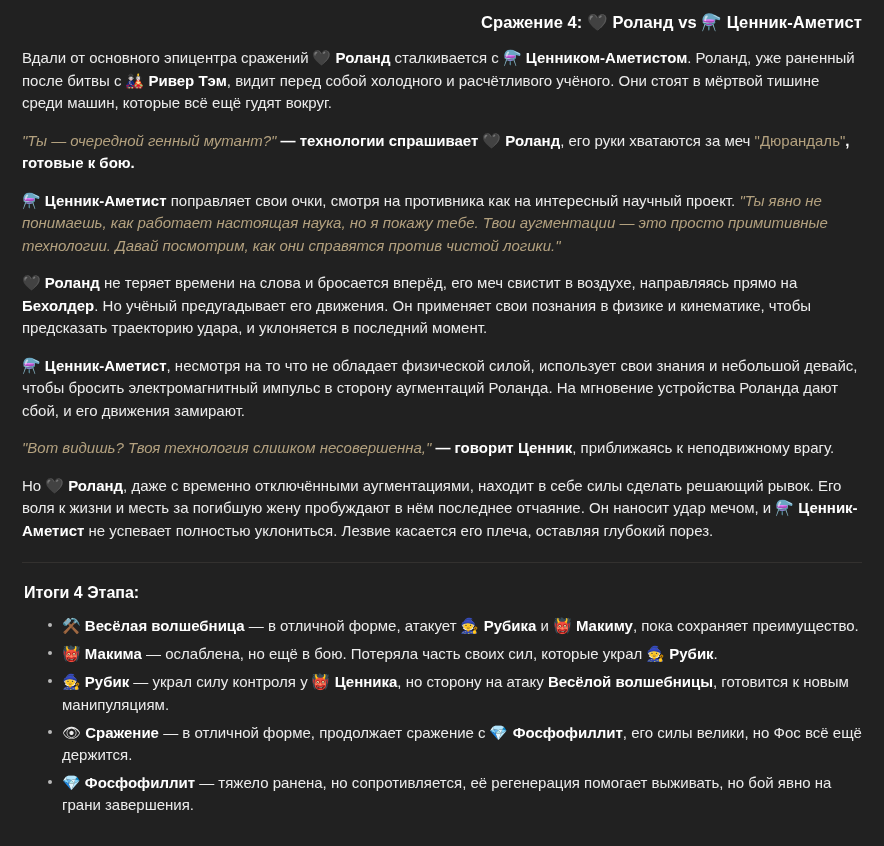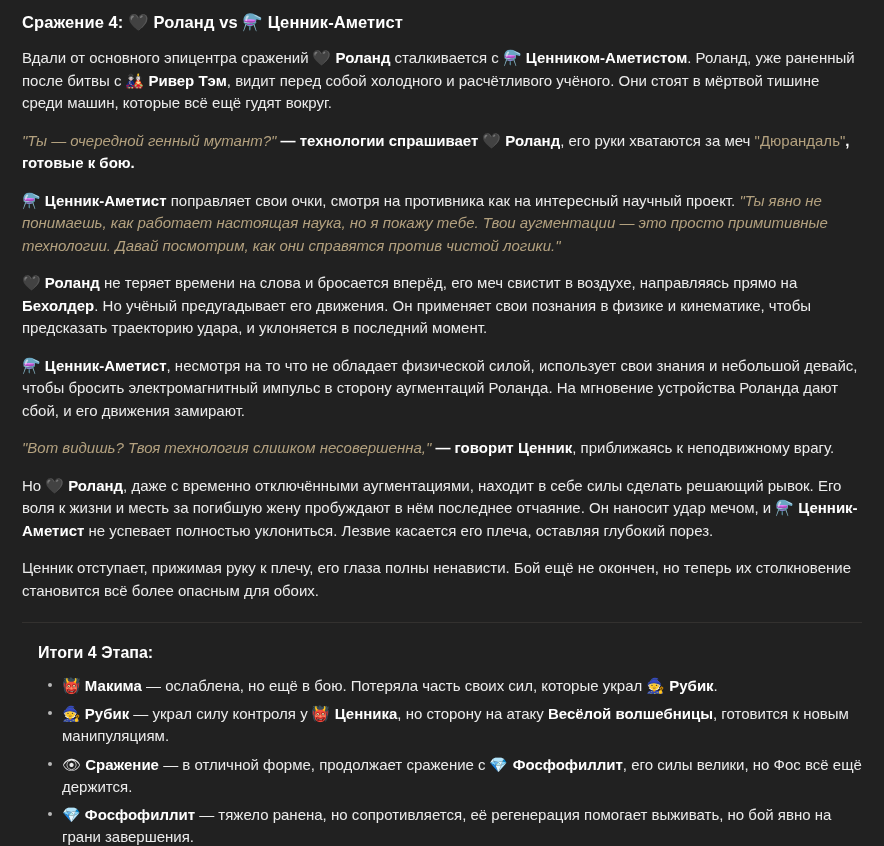--- a/index.html
+++ b/index.html
@@ -26,20 +26,21 @@
     padding:6px 22px 14px 22px;
   }
 
   
   .battle-title{
     font-size:16.5px;
     font-weight:bold;
     color:#fff;
     margin:4px 0 12px 0;
     letter-spacing:.1px;
+    text-align:right;
   }
   .battle-title .em{font-weight:bold;}
 
   
   p.para{
     margin:0 0 15px 0;
     font-size:15px;
     color:var(--fg);
     line-height:1.5;
   }
@@ -59,21 +60,21 @@
     background:var(--rule);
     border:0;
     margin:20px 0 18px 0;
   }
 
   
   .results-title{
     font-size:16px;
     font-weight:bold;
     color:#fff;
-    margin:0 0 10px 16px;
+    margin:0 0 10px 2px;
   }
   ul.results{
     margin:0;
     padding:0 0 0 26px;
     list-style:none;
   }
   ul.results > li{
     position:relative;
     margin:0 0 6px 0;
     padding-left:14px;
@@ -127,29 +128,29 @@
   </p>
 
   <p class="para">
     <span class="qi">"Вот видишь? Твоя технология слишком несовершенна,"</span><span class="b"> — говорит </span><span class="b">Ценник</span><span>, приближаясь к неподвижному врагу.</span>
   </p>
 
   <p class="para">
     <span>Но </span><span class="emoji">🖤</span>&nbsp;<span class="b">Роланд</span><span>, даже с временно отключёнными аугментациями, находит в себе силы сделать решающий рывок. Его воля к жизни и месть за погибшую жену пробуждают в нём последнее отчаяние. Он наносит удар мечом, и </span><span class="emoji">⚗️</span>&nbsp;<span class="b">Ценник-Аметист</span><span> не успевает полностью уклониться. Лезвие касается его плеча, оставляя глубокий порез.</span>
   </p>
 
-  <p class="para">
-    <span>Ценник отступает, прижимая руку к плечу, его глаза полны ненависти. Бой ещё не окончен, но теперь их столкновение становится всё более опасным для обоих.</span>
-  </p>
 
   <hr class="rule">
 
   <h2 class="results-title">Итоги 4 Этапа:</h2>
 
   <ul class="results">
+    <li>
+      <span class="emoji">⚒️</span>&nbsp;<span class="b">Весёлая волшебница</span><span> — в отличной форме, атакует </span><span class="emoji">🧙</span>&nbsp;<span class="b">Рубика</span><span> и </span><span class="emoji">👹</span>&nbsp;<span class="b">Макиму</span><span>, пока сохраняет преимущество.</span>
+    </li>
     <li>
       <span class="emoji">👹</span>&nbsp;<span class="b">Макима</span><span> — ослаблена, но ещё в бою. Потеряла часть своих сил, которые украл </span><span class="emoji">🧙</span>&nbsp;<span class="b">Рубик</span><span>.</span>
     </li>
     <li>
       <span class="emoji">🧙</span>&nbsp;<span class="b">Рубик</span><span> — украл силу контроля у </span><span class="emoji">👹</span>&nbsp;<span class="b">Ценника</span><span>, но сторону на атаку </span><span class="b">Весёлой волшебницы</span><span>, готовится к новым манипуляциям.</span>
     </li>
     <li>
       <span class="emoji">👁</span>&nbsp;<span class="b">Сражение</span><span> — в отличной форме, продолжает сражение с </span><span class="emoji">💎</span>&nbsp;<span class="b">Фосфофиллит</span><span>, его силы велики, но Фос всё ещё держится.</span>
     </li>
     <li>

